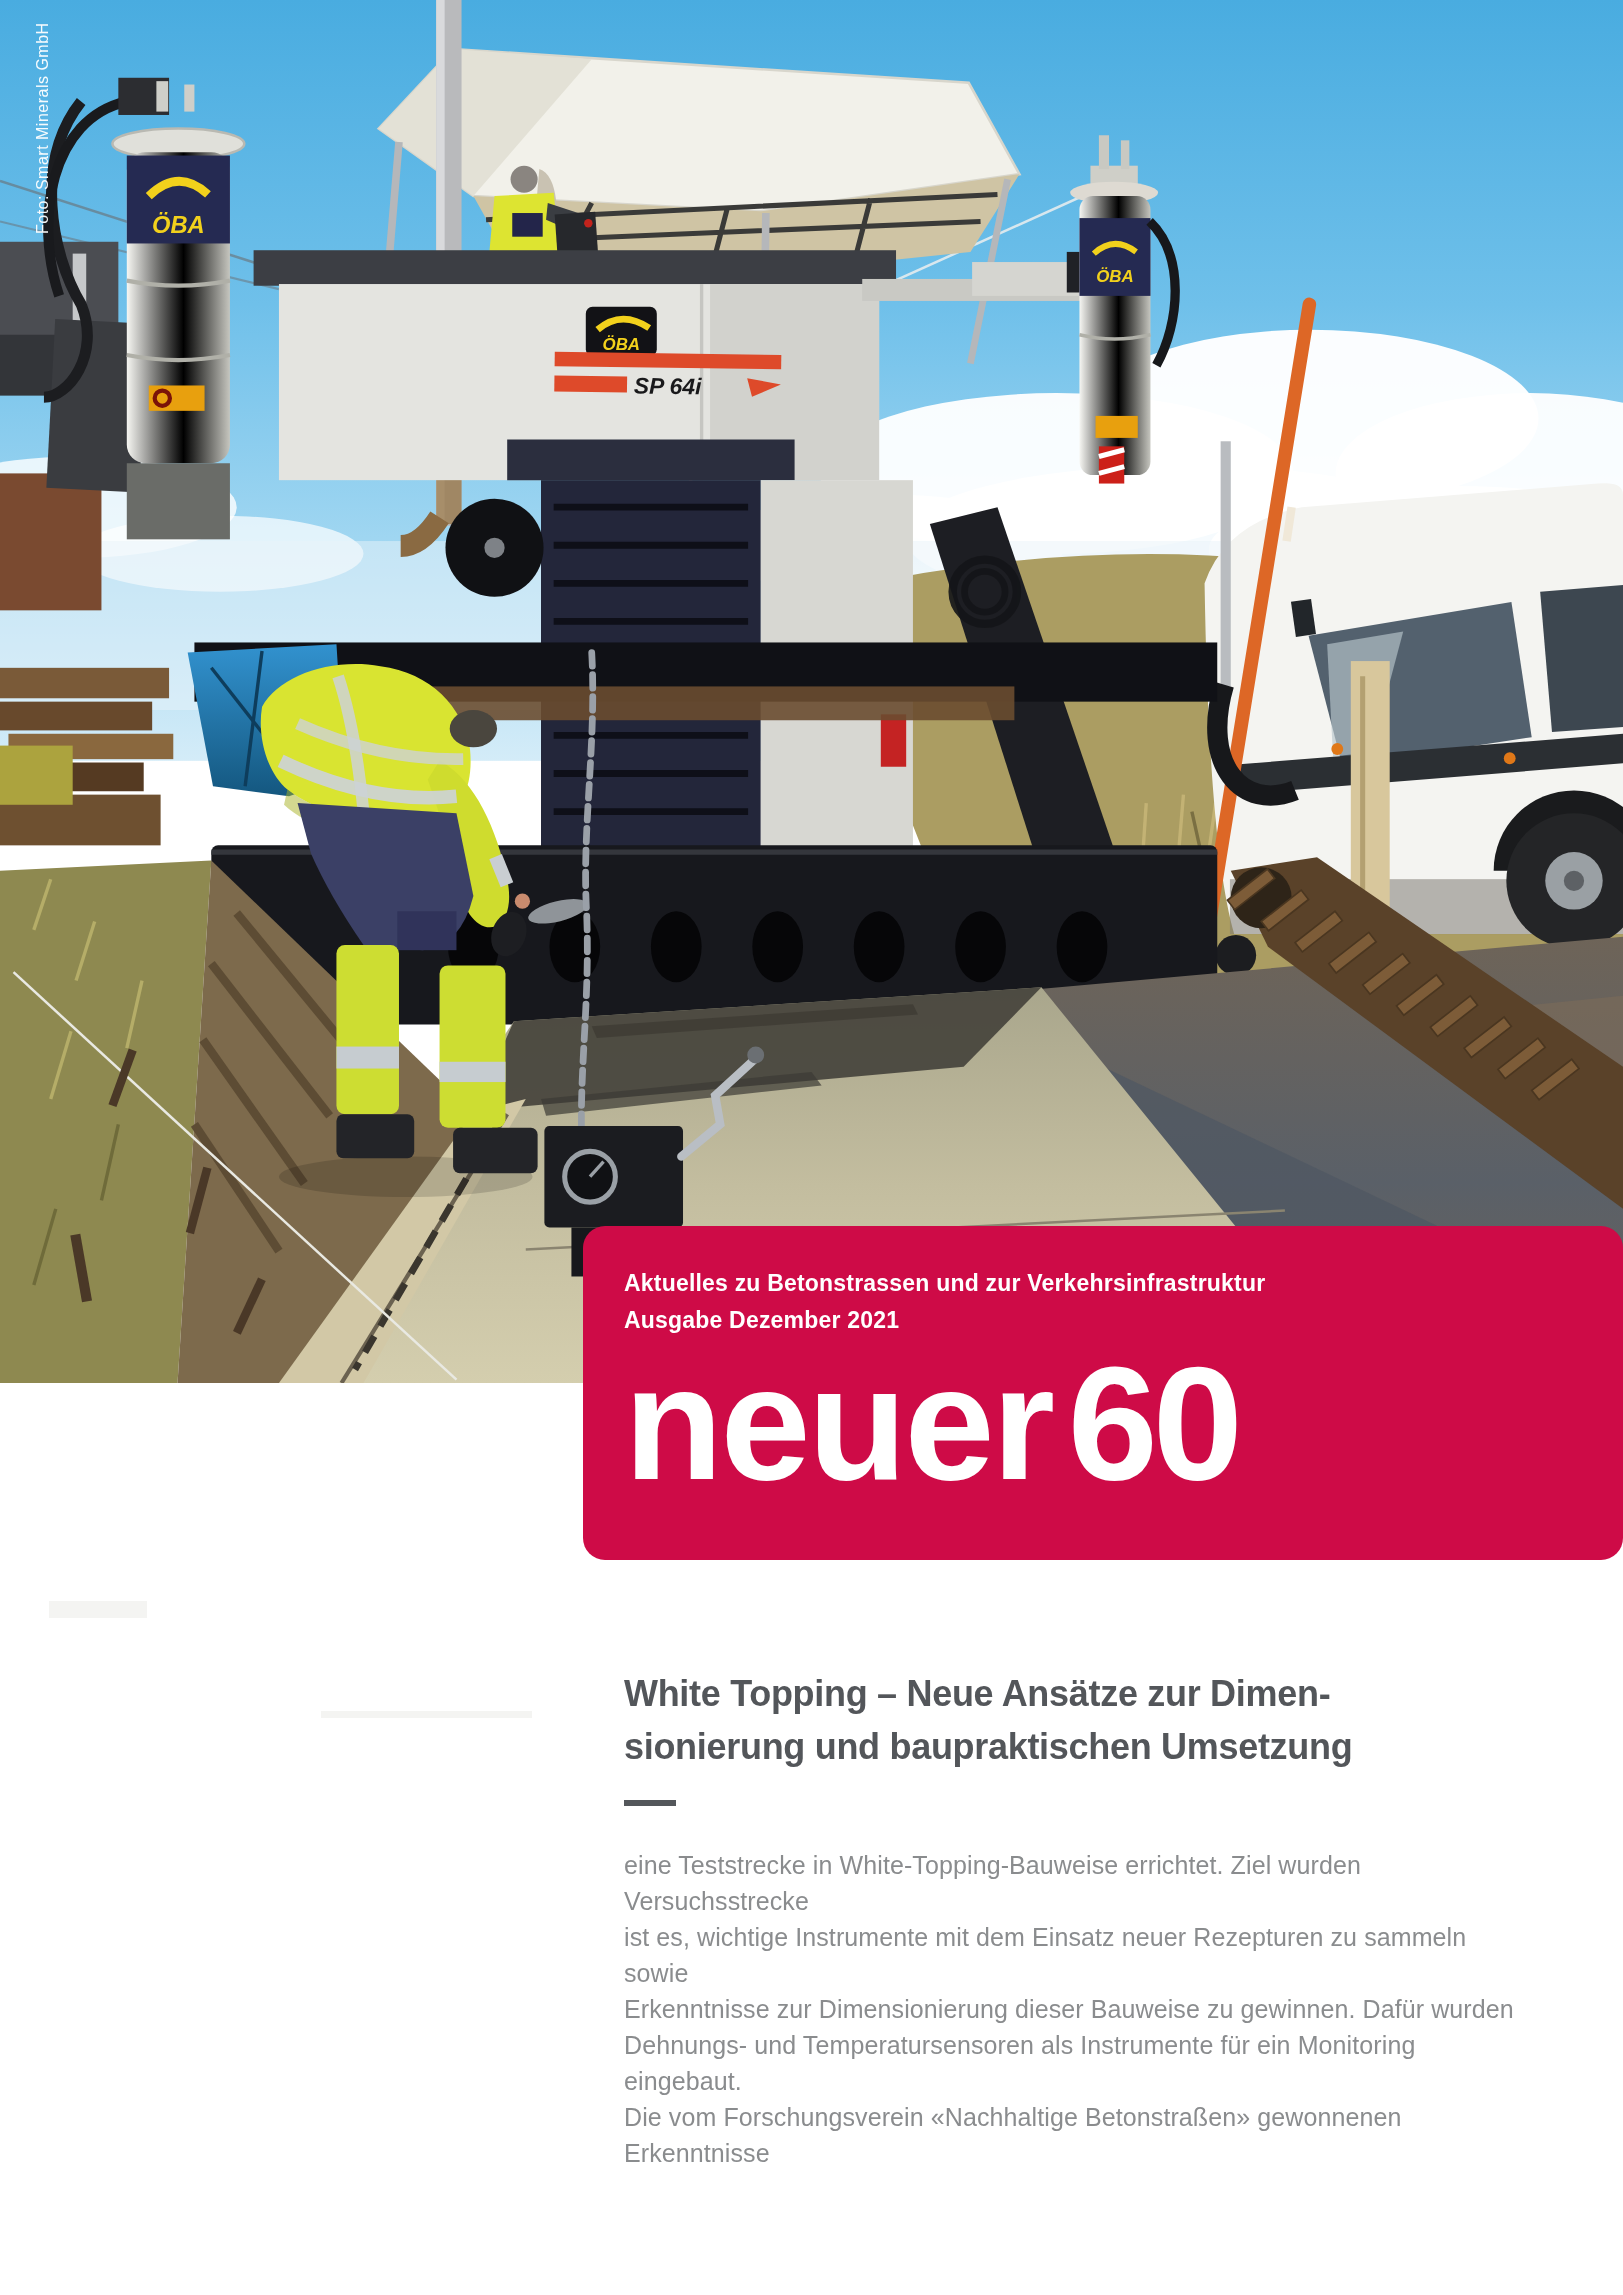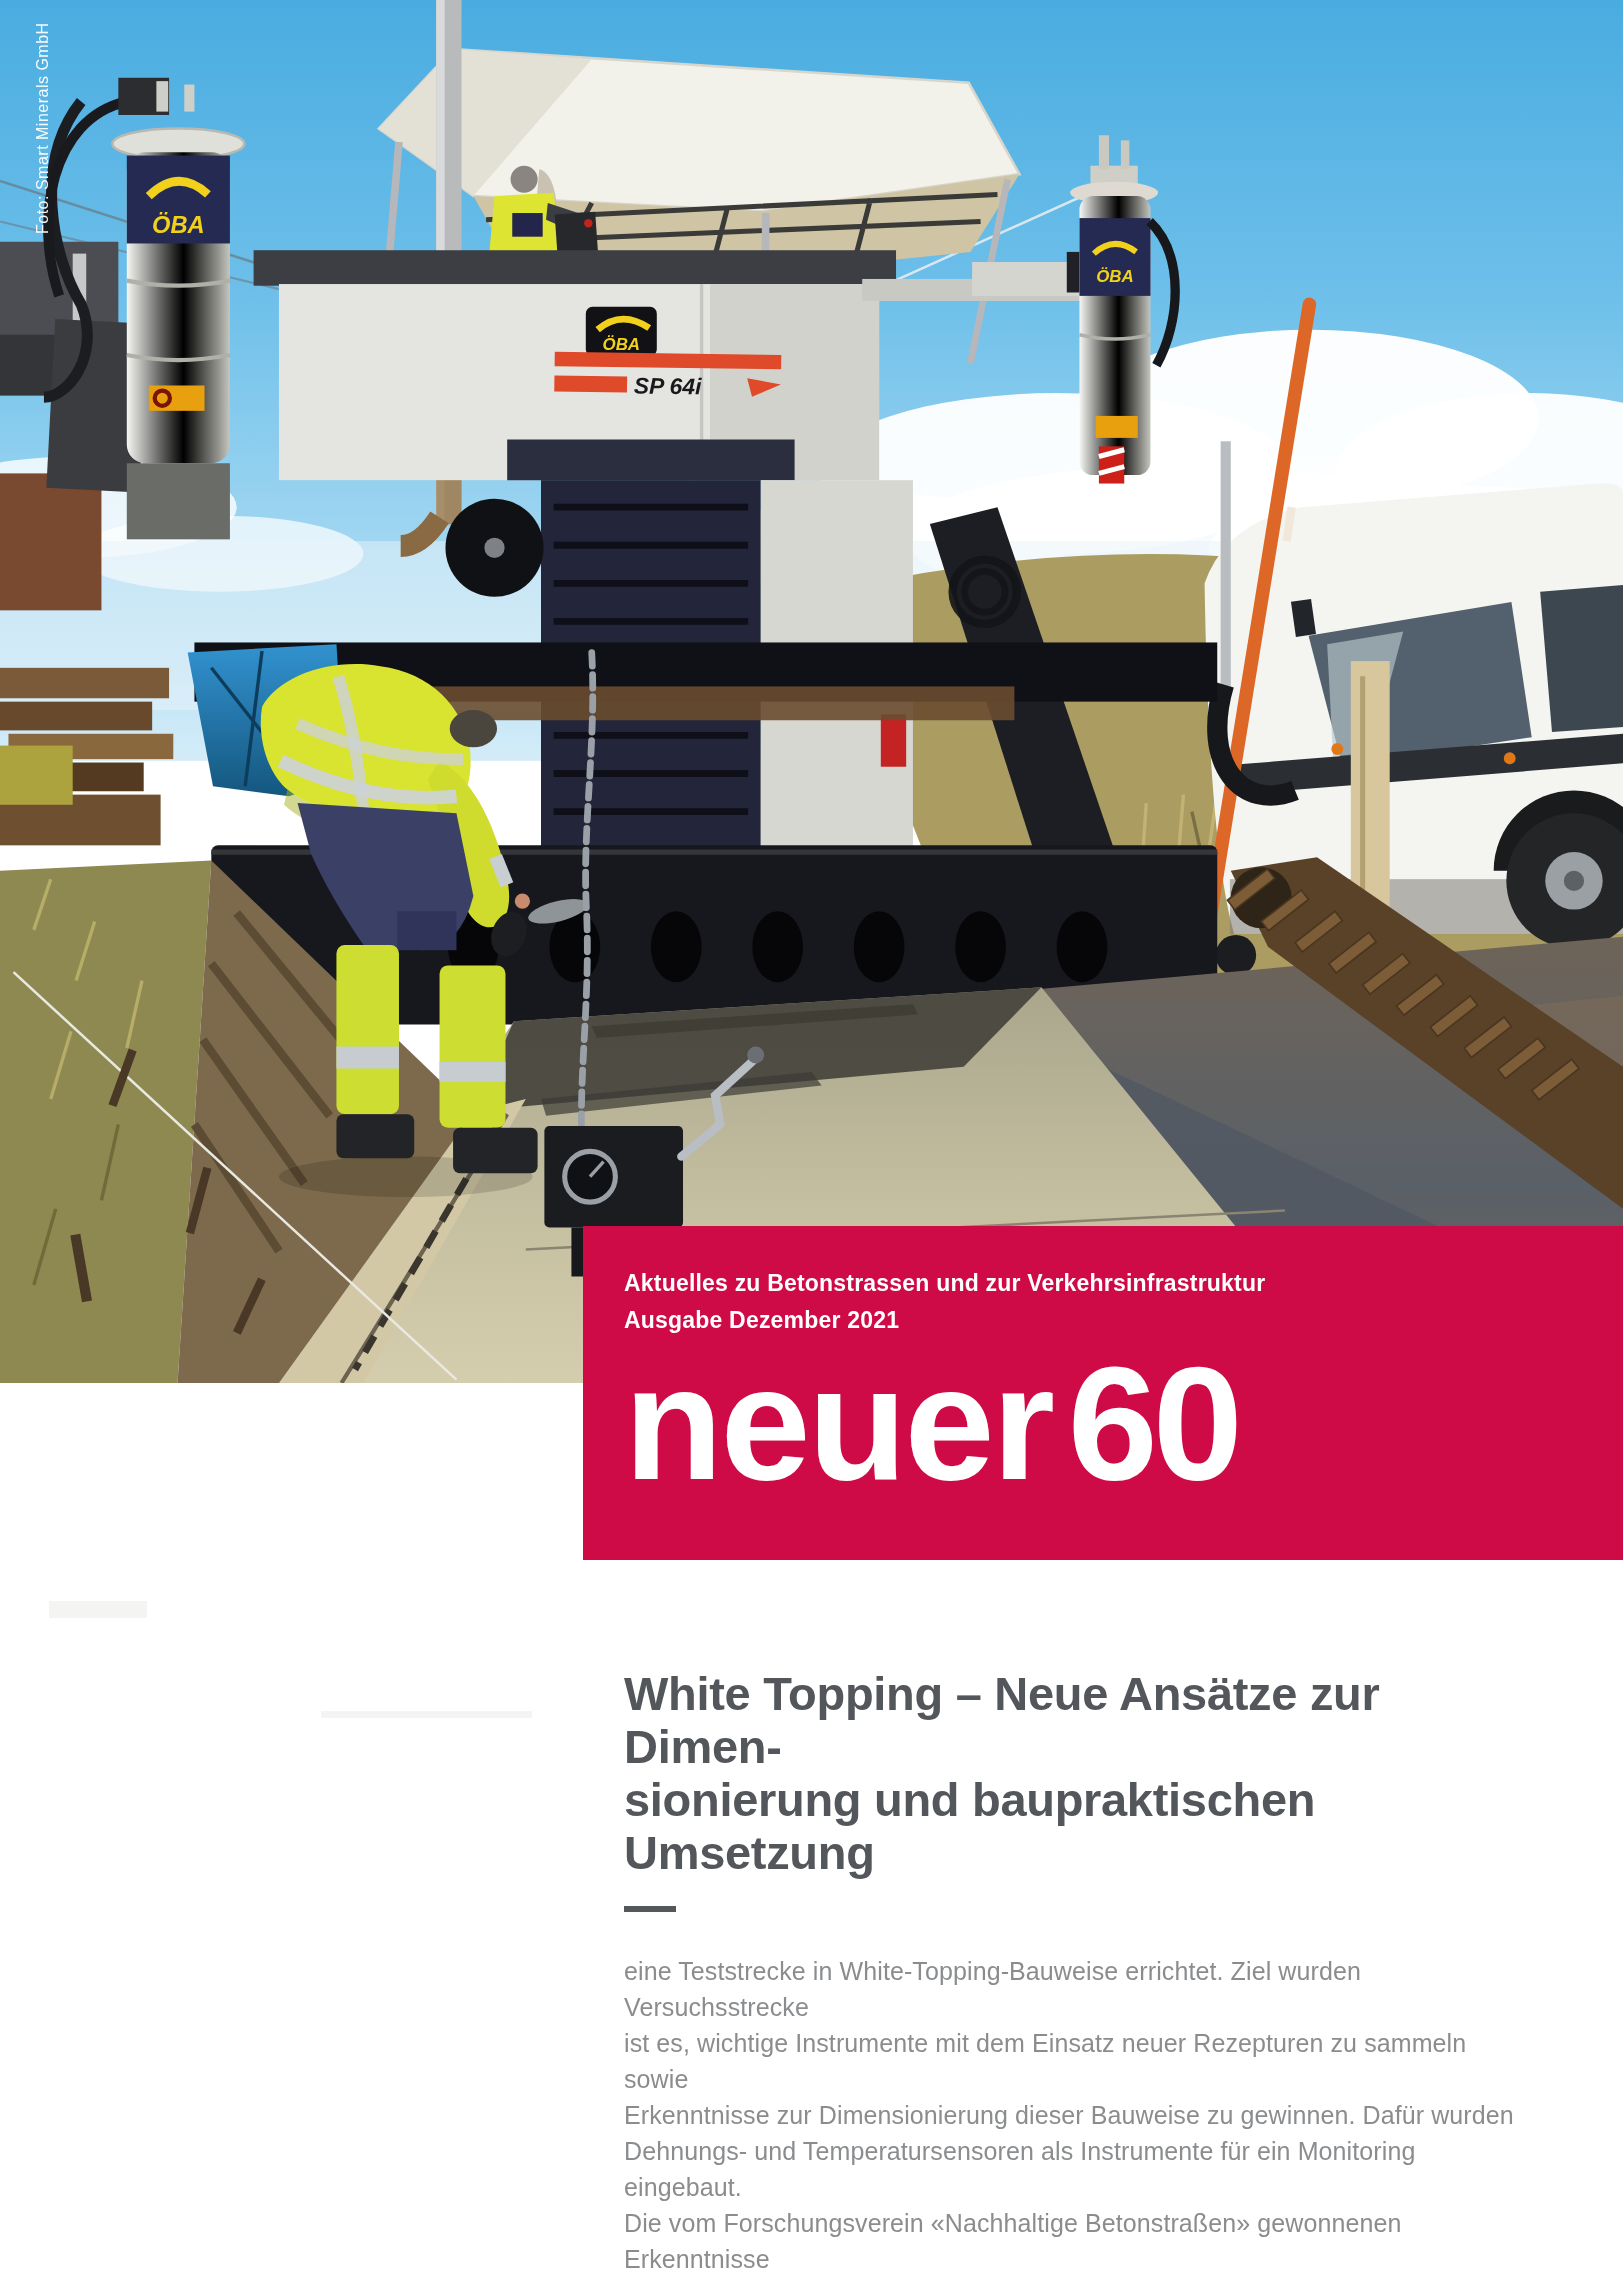--- a/index.html
+++ b/index.html
@@ -11,28 +11,29 @@
   .photo svg { display:block; width:100%; height:100%; }
   .photo-credit {
     position:absolute; left:34px; top:234px; transform-origin:0 0;
     transform:rotate(-90deg); color:#ffffff; font-size:16px;
     letter-spacing:0.5px; white-space:nowrap; opacity:0.95;
   }
   .banner {
     position:absolute; left:583px; top:1226px; width:1040px; height:334px;
     background:#ce0b47; color:#fff; box-sizing:border-box;
     padding:39px 0 0 41px;
+    border-radius:22px;
   }
   .banner .tagline { font-size:23px; font-weight:bold; line-height:37px; letter-spacing:0.2px; }
   .masthead { margin-top:8.5px; font-size:162px; line-height:149px; letter-spacing:-2.5px; white-space:nowrap; }
   .masthead .word { font-weight:bold; }
   .masthead .number { font-weight:bold; margin-left:15px; letter-spacing:-5px; }
   .article { position:absolute; left:624px; top:1667px; width:913px; }
   .article h1 {
-    margin:0; font-size:47px; line-height:53px; font-weight:bold;
+    margin:0; font-size:36px; line-height:53px; font-weight:bold;
     color:#53565a; letter-spacing:-0.3px;
   }
   .article h1 span { display:block; }
   .rule { width:52px; height:6px; background:#54575b; margin-top:27px; }
   .bodytext { margin-top:41px; font-size:25px; line-height:36px; color:#8a8c8e; letter-spacing:0.1px; }
   .ghost { position:absolute; background:#f4f4f2; }
   .g1 { left:49px;  top:1601px; width:98px; height:17px; }
   .g2 { left:321px; top:1711px; width:211px; height:6.8px;  }
 </style>
 </head>

